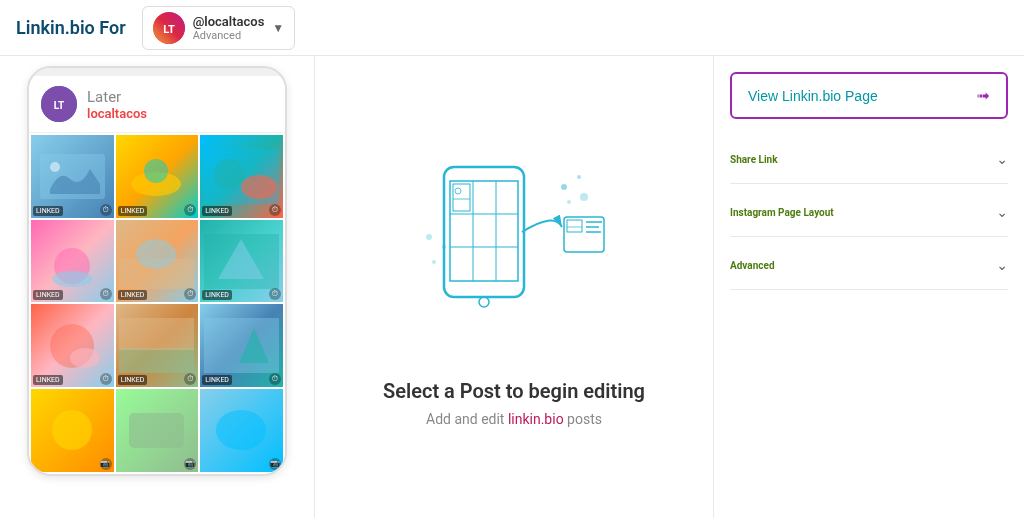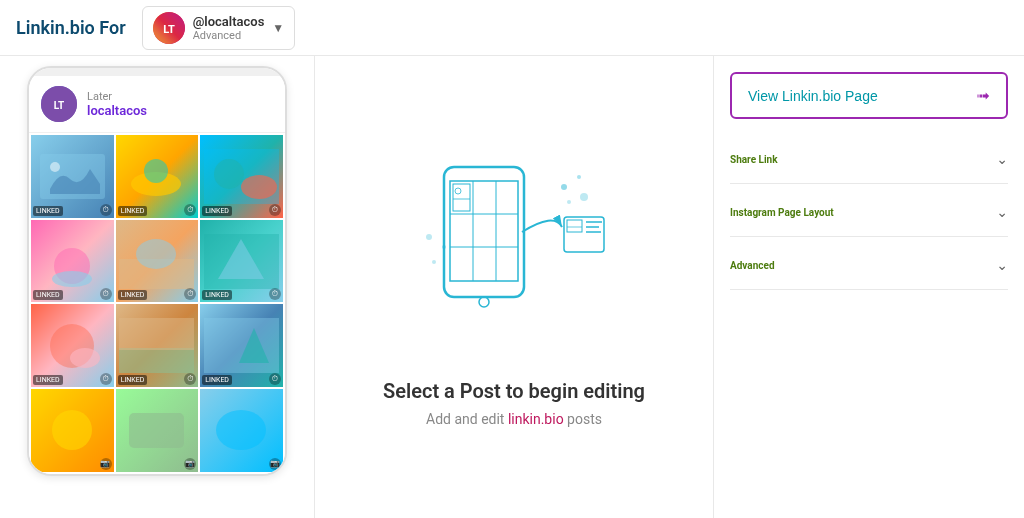--- a/index.html
+++ b/index.html
@@ -127,27 +127,27 @@
       display: flex;
       align-items: center;
       justify-content: center;
       color: white;
       font-size: 10px;
       font-weight: bold;
       flex-shrink: 0;
     }
 
     .profile-info .profile-name {
-      font-size: 11px;
+      font-size: 15px;
       color: #888;
     }
     .profile-info .profile-handle {
       font-size: 13px;
       font-weight: 600;
-      color: #6d28d9;
+      color: #ef4444;
     }
 
     
     .photos-grid {
       display: grid;
       grid-template-columns: repeat(3, 1fr);
       gap: 2px;
       padding: 2px;
     }
 

